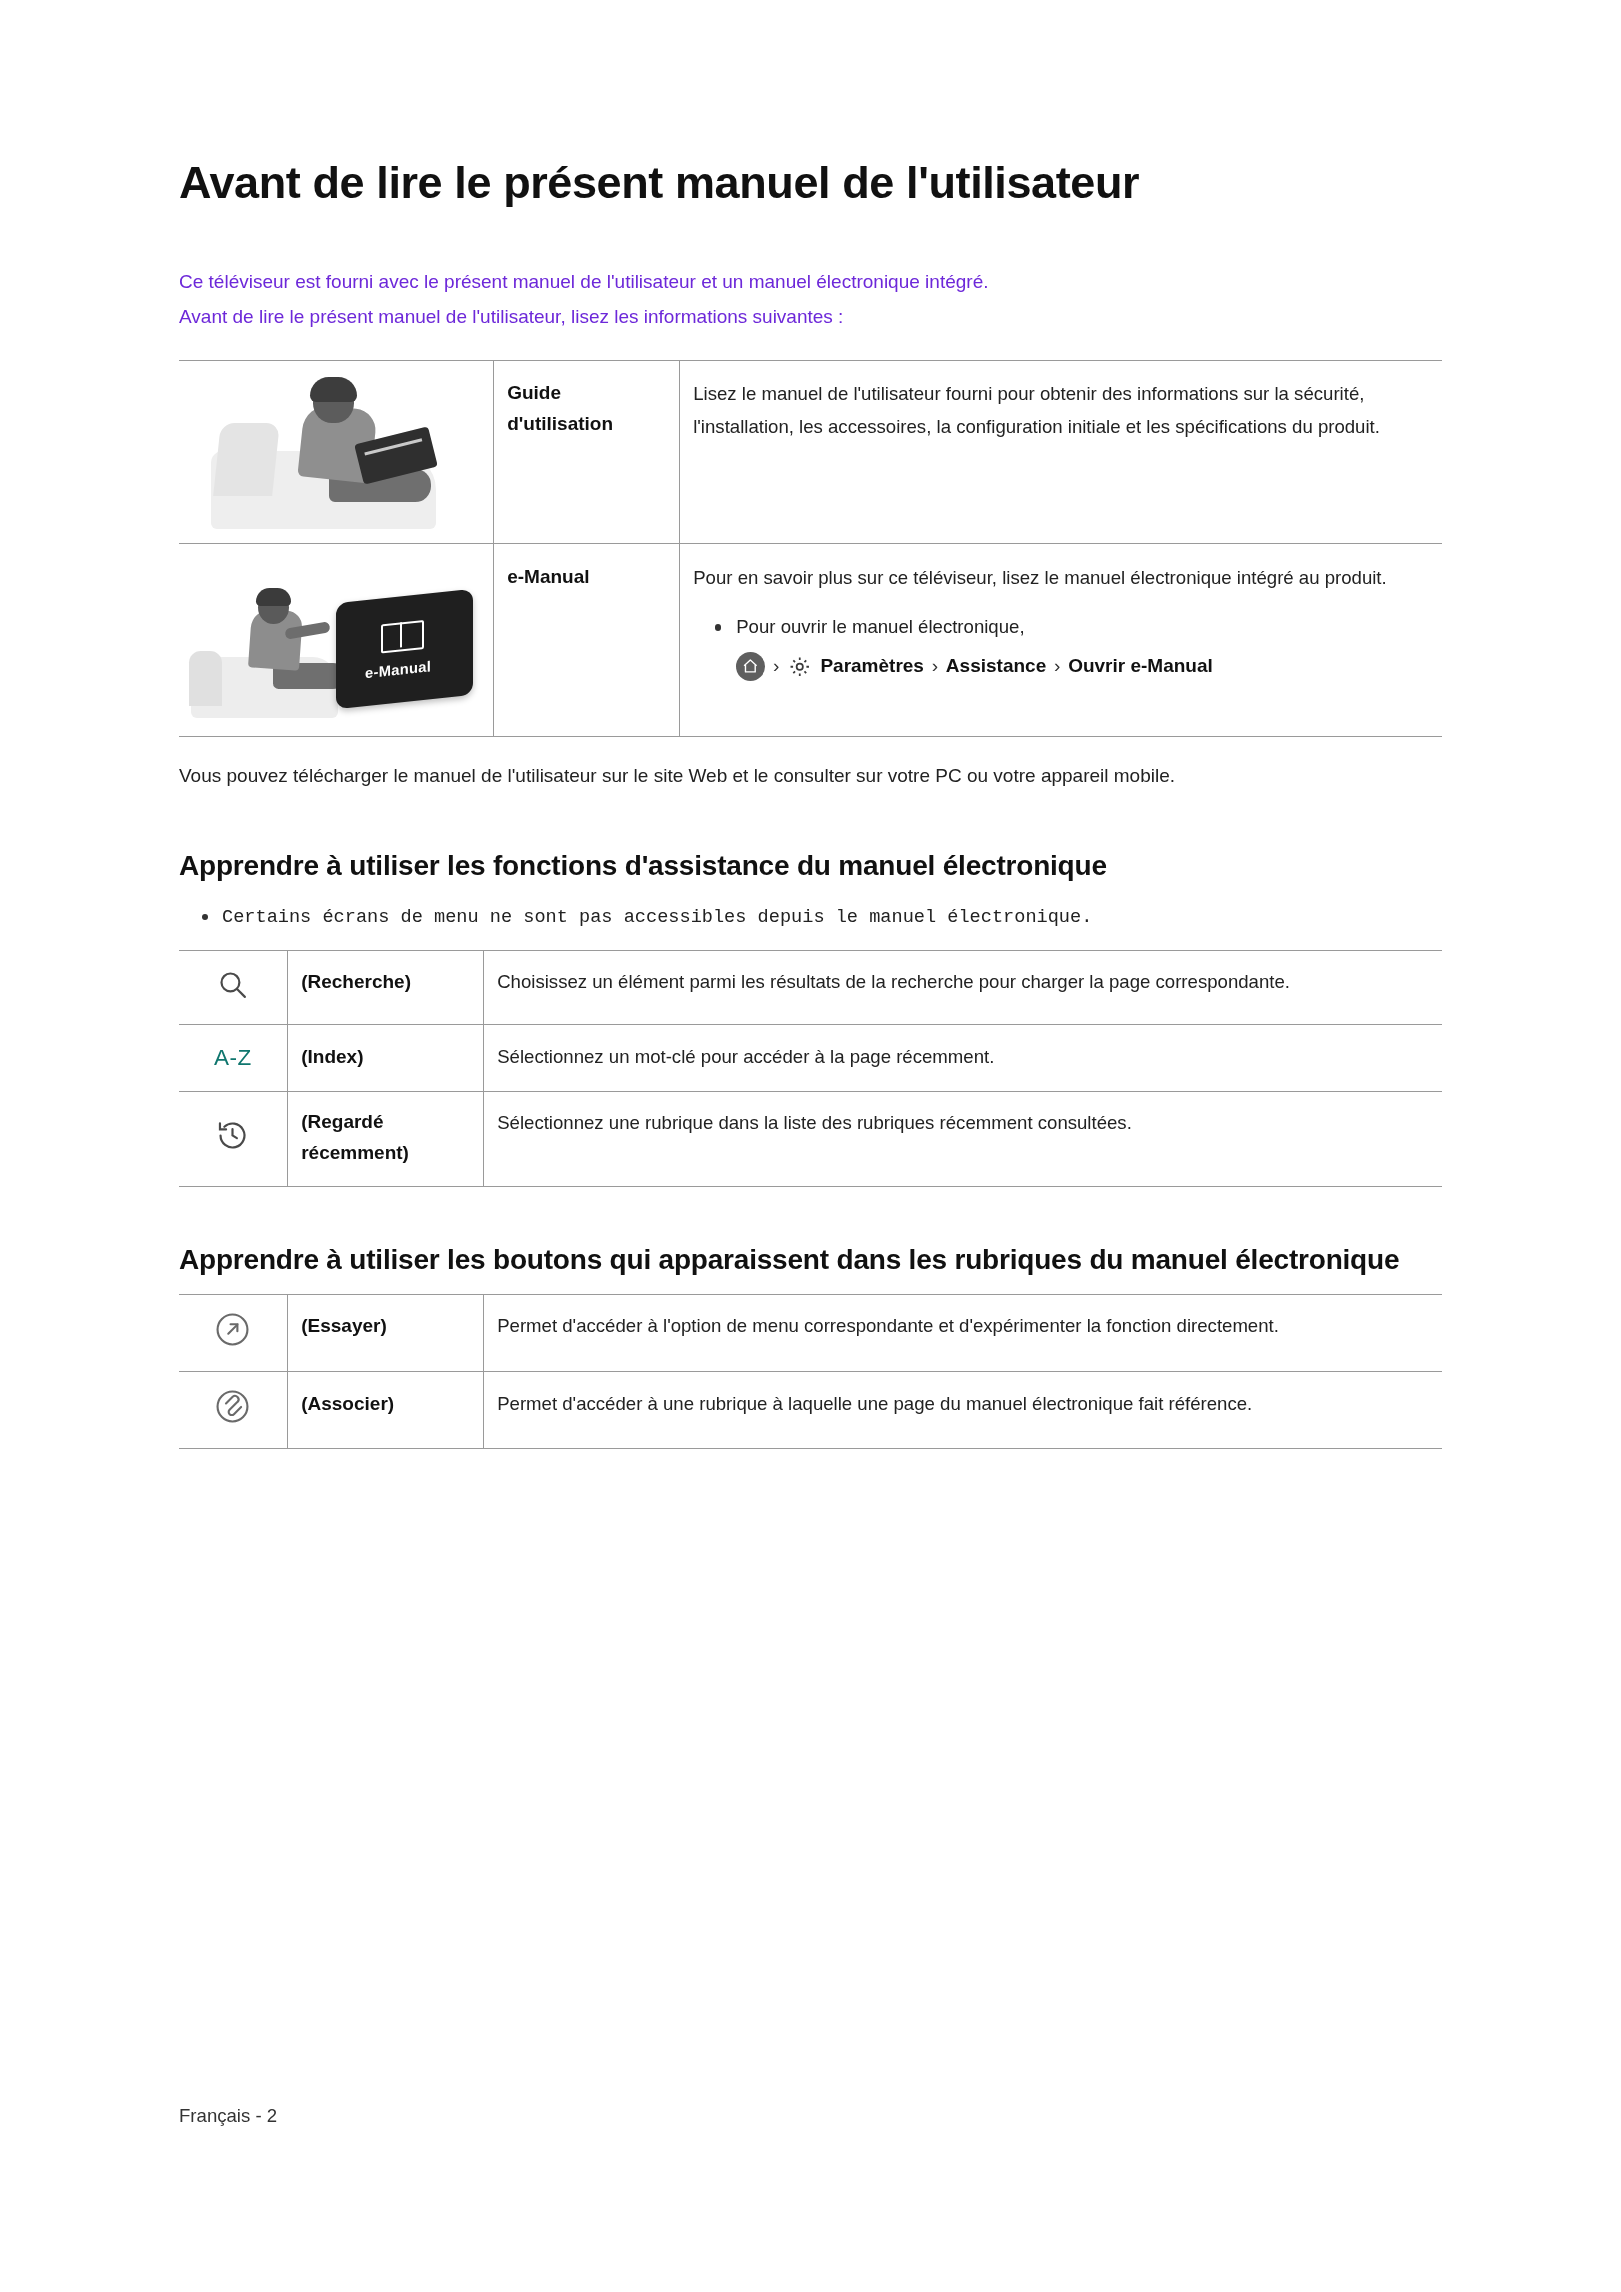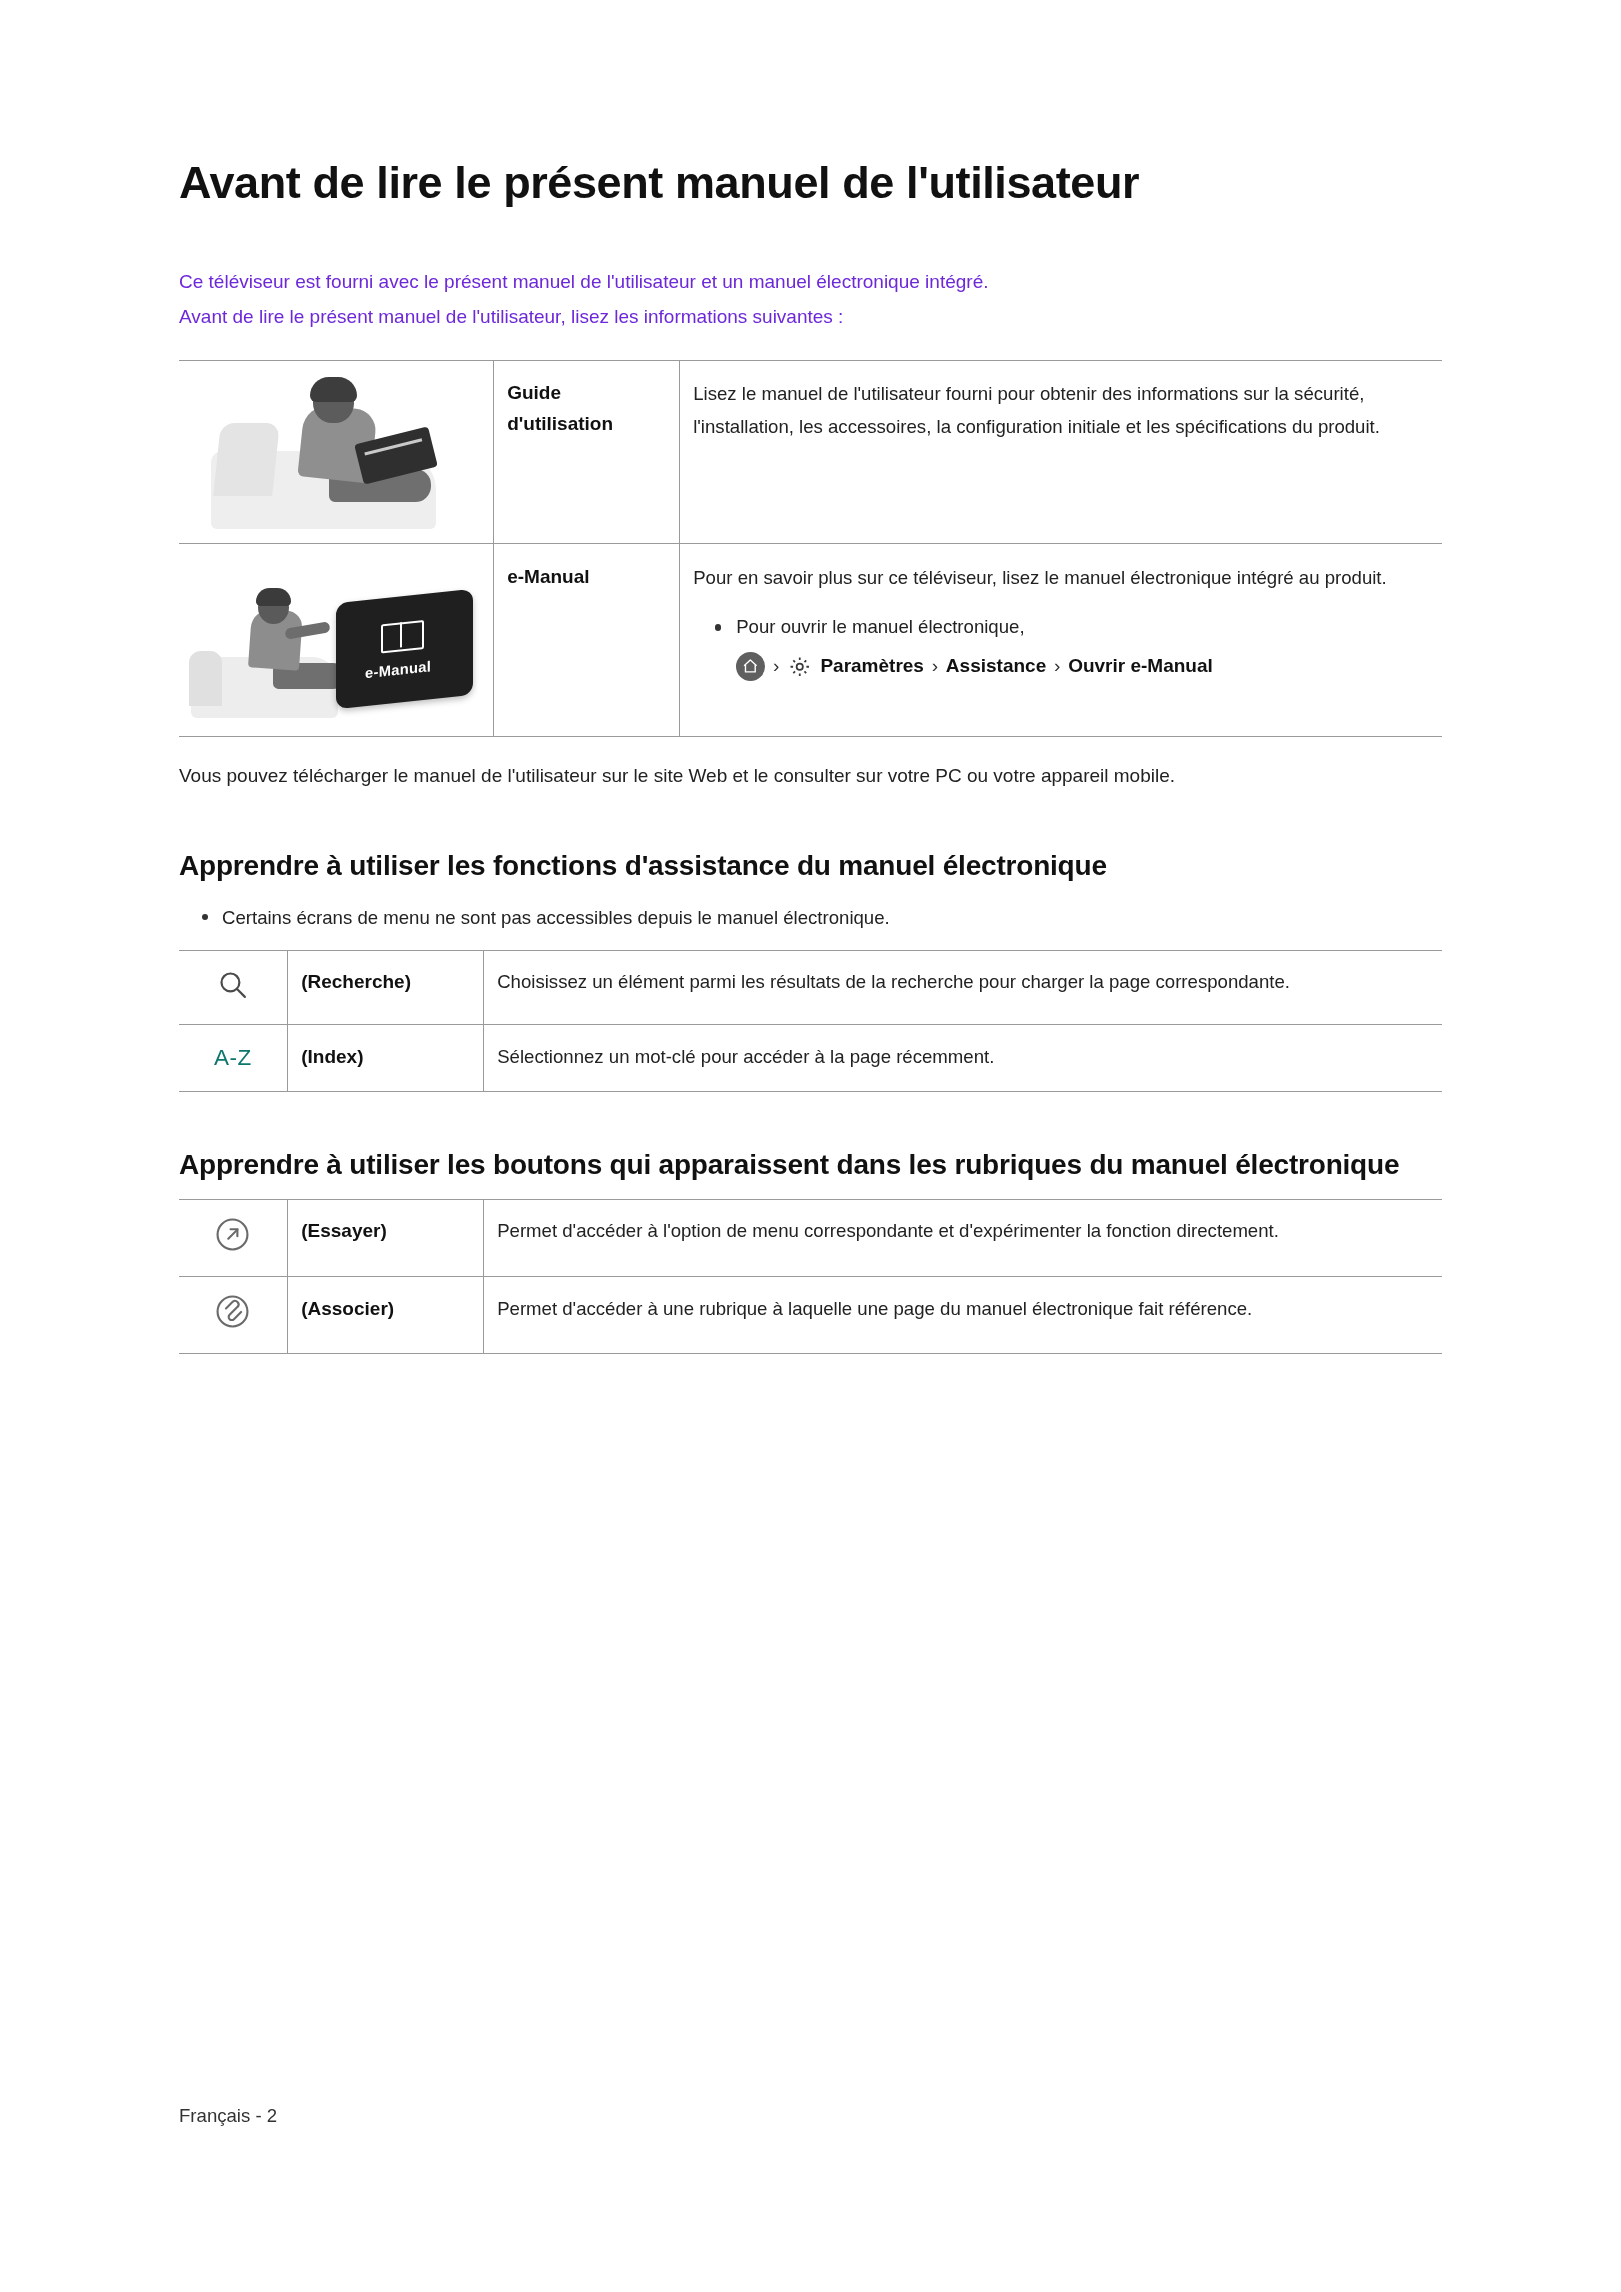--- a/index.html
+++ b/index.html
@@ -294,20 +294,21 @@
     color: #111;
     margin: 55px 0 15.7px 0;
     line-height: 1.3;
     letter-spacing: -0.2px;
   }
 
   ul.dash {
     margin: 0 0 15.7px 0;
     padding-left: 43px;
     list-style: none;
+    font-family: Liberation Mono, monospace;
   }
   ul.dash li {
     position: relative;
     font-size: 18.6px;
     line-height: 1.8;
     color: #222;
   }
   ul.dash li:before {
     content: "";
     position: absolute;
@@ -478,20 +479,36 @@
         </tr>
         <tr>
           <td class="ic">
             <span class="az-text">A-Z</span>
           </td>
           <td>
             <span class="cell-label">(Index)</span>
           </td>
           <td>Sélectionnez un mot-clé pour accéder à la page récemment.</td>
         </tr>
+        <tr>
+          <td class="ic">
+            <span class="icon-glyph">
+              <svg width="35" height="35" viewBox="0 0 24 24" fill="none" stroke="#4a4a4a" stroke-width="1.5" stroke-linecap="round">
+                <path d="M3.8 12a8.2 8.2 0 1 0 2.6-6"></path>
+                <path d="M3.4 3.6v4.2h4.2"></path>
+                <path d="M12 7.6V12l3 1.8"></path>
+              </svg>
+            </span>
+          </td>
+          <td>
+            <div class="cell-label">(Regardé</div>
+            <div class="cell-label">récemment)</div>
+          </td>
+          <td>Sélectionnez une rubrique dans la liste des rubriques récemment consultées.</td>
+        </tr>
       </tbody>
     </table>
 
     <h2 class="section">Apprendre à utiliser les boutons qui apparaissent dans les rubriques du manuel électronique</h2>
 
     <table class="icon-table">
       <colgroup>
         <col style="width:108px">
         <col style="width:196px">
         <col style="width:959px">

